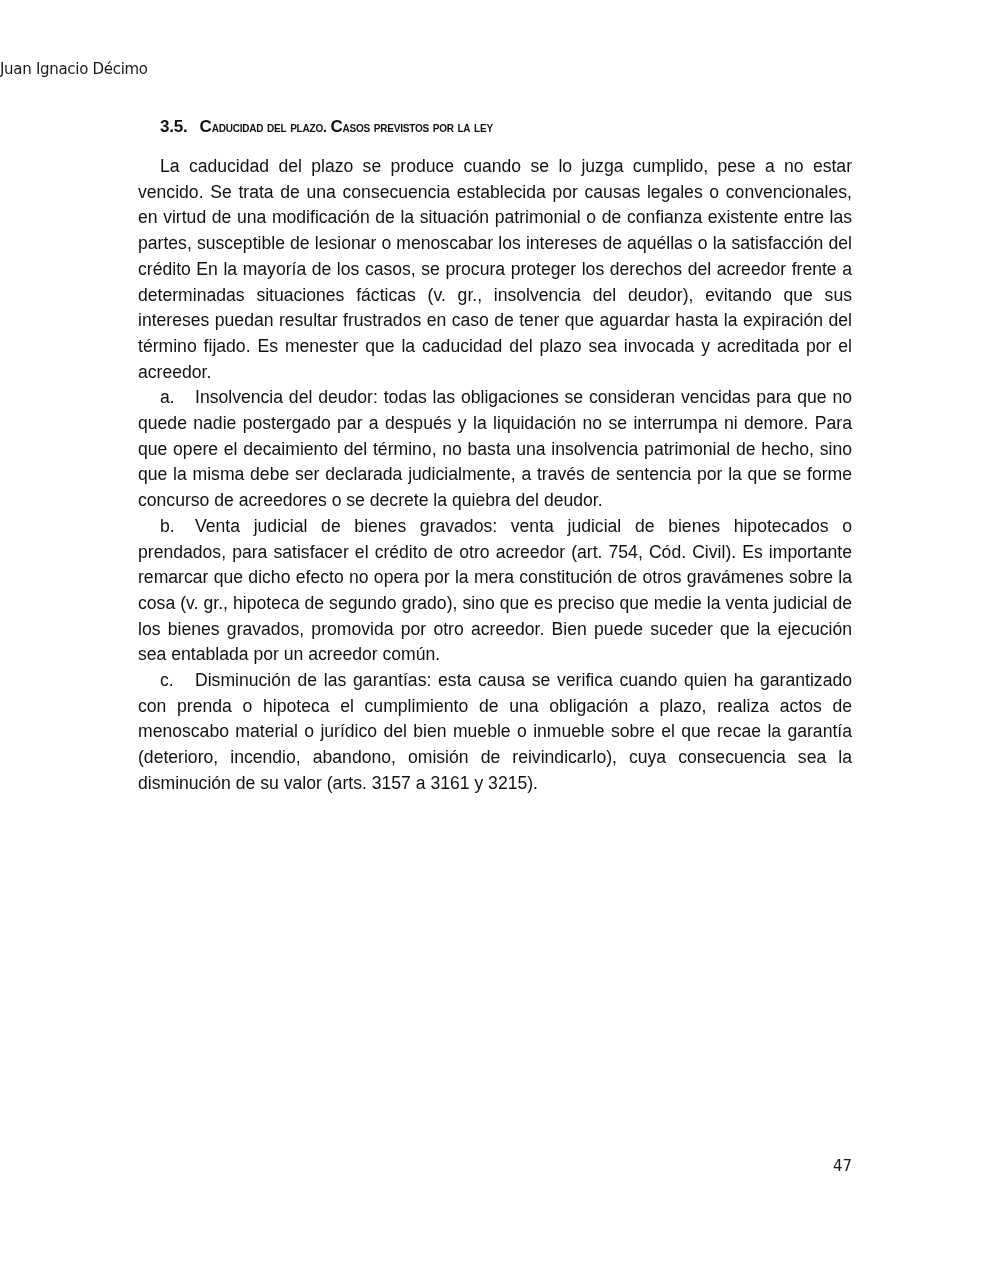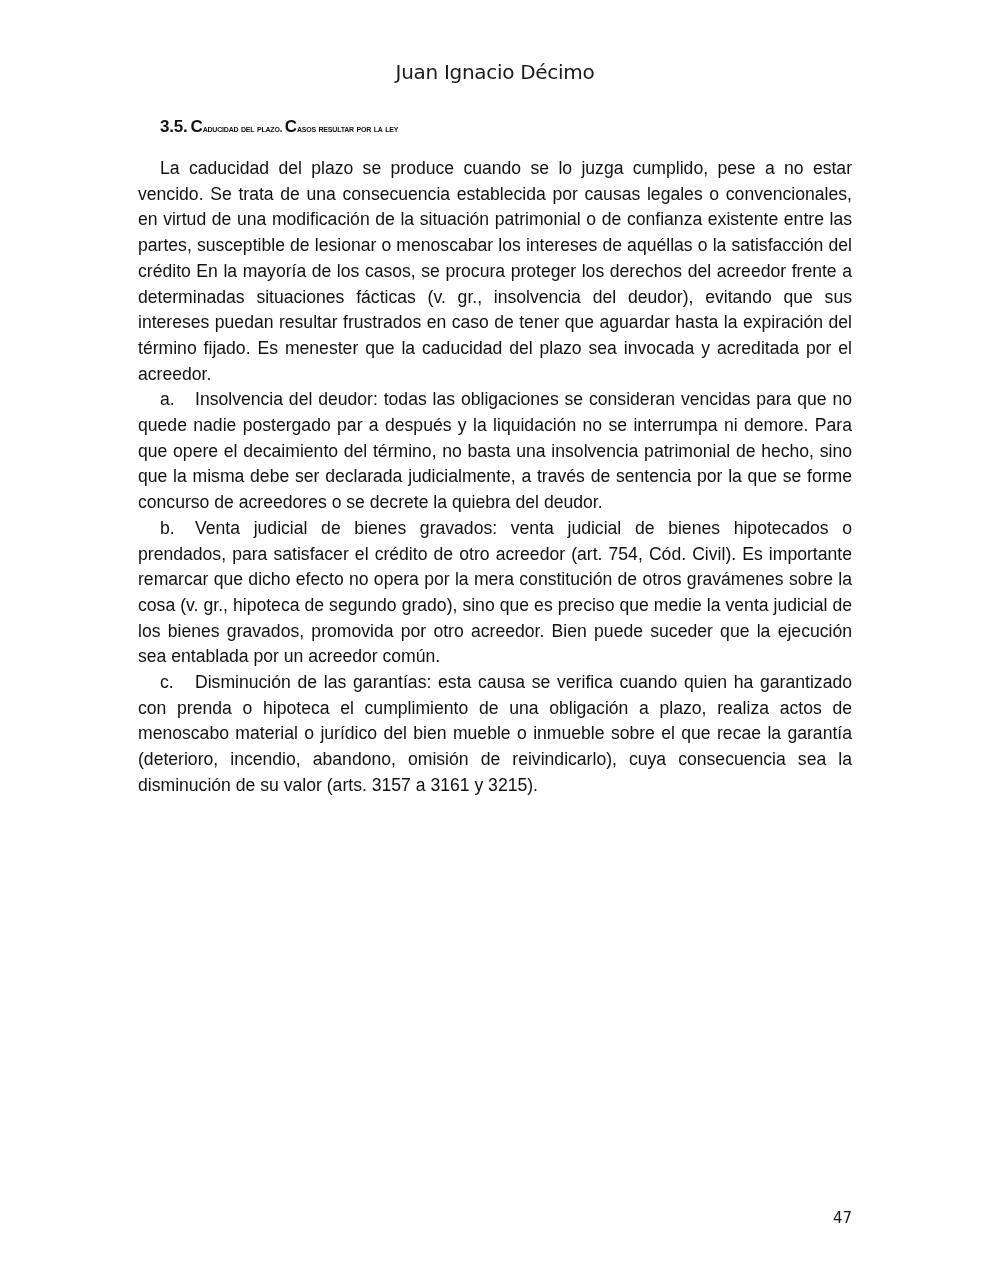--- a/index.html
+++ b/index.html
@@ -12,23 +12,22 @@
       height: 1280px;
       position: relative;
       overflow: hidden;
       color: #111111;
     }
     .page-header {
       position: absolute;
       top: 60px;
       left: 0;
       width: 990px;
-      text-align: center;
       font-family: "DejaVu Sans", sans-serif;
-      font-size: 20px;
+      font-size: 15px;
       letter-spacing: -0.3px;
       color: #1a1a1a;
     }
     .content {
       position: absolute;
       top: 114px;
       left: 138px;
       width: 714px;
       font-family: "Liberation Sans", sans-serif;
       font-size: 17.6px;
@@ -38,27 +37,27 @@
     .section-heading {
       margin: 0 0 14px 0;
       padding-left: 22px;
       font-family: "Liberation Sans", sans-serif;
       font-weight: bold;
       font-size: 17px;
       line-height: 26px;
       letter-spacing: -0.2px;
     }
     .section-heading .num {
-      margin-right: 3px;
+      margin-right: 12px;
     }
     .section-heading .sc {
       font-variant: small-caps;
     }
     .section-heading .sc-small {
-      font-size: 10px;
+      font-size: 14px;
     }
     .para {
       margin: 0;
       text-align: justify;
       text-indent: 22px;
     }
     .para.intro {
     }
     .list-item {
       margin: 0;
@@ -68,37 +67,37 @@
     .list-item .marker {
       display: inline-block;
       text-indent: 0;
       width: 35px;
     }
     .list-item .term {
       font-weight: normal;
     }
     .page-number {
       position: absolute;
-      top: 1209px;
+      top: 1157px;
       left: 820px;
       width: 32px;
       text-align: right;
       font-family: "DejaVu Sans", sans-serif;
       font-size: 15px;
       color: #1a1a1a;
     }
   </style>
 </head>
 <body>
 
 <div class="page-header">Juan Ignacio Décimo</div>
 
 <div class="content">
 
-  <h2 class="section-heading"><span class="num">3.5.</span><span class="sc"><span>C</span><span class="sc-small">aducidad del plazo. </span></span><span class="sc"><span>C</span><span class="sc-small">asos resultar por la ley</span></span></h2>
+  <h2 class="section-heading"><span class="num">3.5.</span><span class="sc"><span>C</span><span class="sc-small">aducidad del plazo. </span></span><span class="sc"><span>C</span><span class="sc-small">asos previstos por la ley</span></span></h2>
 
   <p class="para intro">La caducidad del plazo se produce cuando se lo juzga cumplido, pese a no estar vencido. Se trata de una consecuencia establecida por causas legales o convencionales, en virtud de una modificación de la situación patrimonial o de confianza existente entre las partes, susceptible de lesionar o menoscabar los intereses de aquéllas o la satisfacción del crédito En la mayoría de los casos, se procura proteger los derechos del acreedor frente a determinadas situaciones fácticas (v. gr., insolvencia del deudor), evitando que sus intereses puedan resultar frustrados en caso de tener que aguardar hasta la expiración del término fijado. Es menester que la caducidad del plazo sea invocada y acreditada por el acreedor.</p>
 
   <p class="list-item"><span class="marker">a.</span><span class="term">Insolvencia del deudor</span><span>: todas las obligaciones se consideran vencidas para que no quede nadie postergado par a después y la liquidación no se interrumpa ni demore. Para que opere el decaimiento del término, no basta una insolvencia patrimonial de hecho, sino que la misma debe ser declarada judicialmente, a través de sentencia por la que se forme concurso de acreedores o se decrete la quiebra del deudor.</span></p>
 
   <p class="list-item"><span class="marker">b.</span><span class="term">Venta judicial de bienes gravados</span><span>: venta judicial de bienes hipotecados o prendados, para satisfacer el crédito de otro acreedor (art. 754, Cód. Civil). Es importante remarcar que dicho efecto no opera por la mera constitución de otros gravámenes sobre la cosa (v. gr., hipoteca de segundo grado), sino que es preciso que medie la venta judicial de los bienes gravados, promovida por otro acreedor. Bien puede suceder que la ejecución sea entablada por un acreedor común.</span></p>
 
   <p class="list-item"><span class="marker">c.</span><span class="term">Disminución de las garantías</span><span>: esta causa se verifica cuando quien ha garantizado con prenda o hipoteca el cumplimiento de una obligación a plazo, realiza actos de menoscabo material o jurídico del bien mueble o inmueble sobre el que recae la garantía (deterioro, incendio, abandono, omisión de reivindicarlo), cuya consecuencia sea la disminución de su valor (arts. 3157 a 3161 y 3215).</span></p>
 
 </div>

